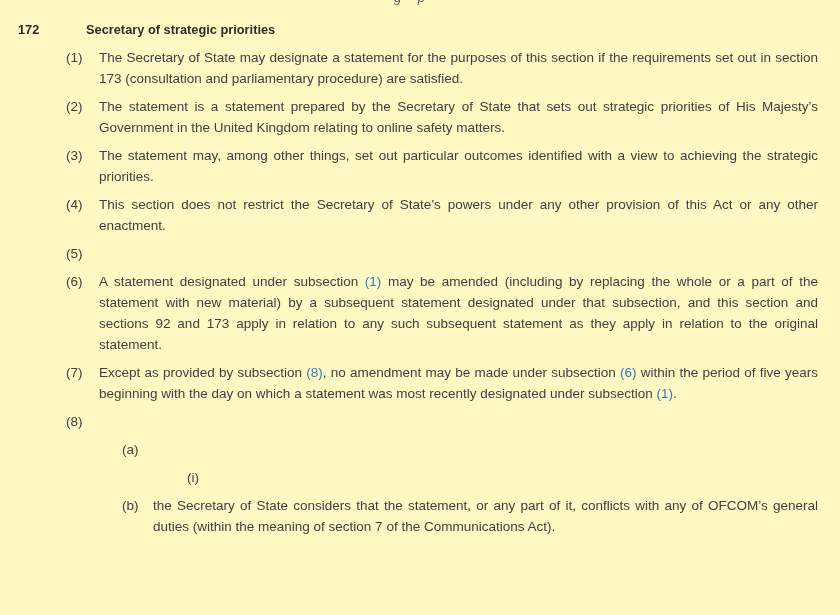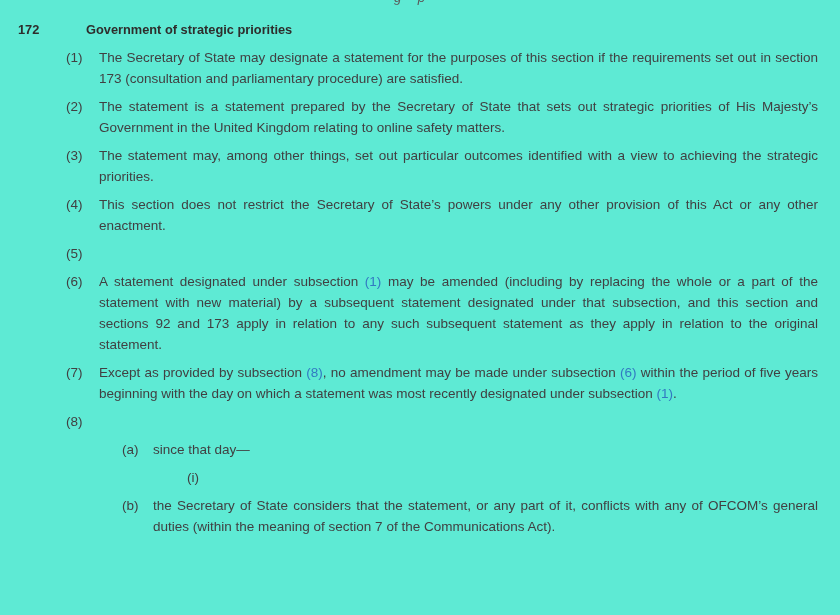--- a/index.html
+++ b/index.html
@@ -15,21 +15,21 @@
     overflow: hidden;
     font-family: "Liberation Sans", "DejaVu Sans", sans-serif;
     color: var(--text-color);
     position: relative;
   }
   .page {
     position: relative;
     width: 840px;
     height: 615px;
     padding-top: 23px;
-    background: #5eead4;
+    background: #fef9c3;
   }
   
   .header-frag {
     position: absolute;
     top: 0;
     left: 394px;
     width: 70px;
     height: 7px;
     overflow: hidden;
   }
@@ -76,21 +76,21 @@
 <body>
 
 <div class="page">
 
   <div class="header-frag">
     <span class="frag-text">g p</span>
   </div>
 
   <div class="section-heading">
     <span class="sec-num">172</span>
-    <span class="sec-title">Government of strategic priorities</span>
+    <span class="sec-title">Secretary of strategic priorities</span>
   </div>
 
   <div id="provisions">
       <div class="prov level1">
         <span class="marker">(1)</span>
         <div class="body">The Secretary of State may designate a statement for the purposes of this section if the requirements set out in section 173 (consultation and parliamentary procedure) are satisfied.</div>
       </div>
       <div class="prov level1">
         <span class="marker">(2)</span>
         <div class="body">The statement is a statement prepared by the Secretary of State that sets out strategic priorities of His Majesty’s Government in the United Kingdom relating to online safety matters.</div>
@@ -112,21 +112,20 @@
       </div>
       <div class="prov level1">
         <span class="marker">(7)</span>
         <div class="body">Except as provided by subsection <a class="xref" href="#">(8)</a>, no amendment may be made under subsection <a class="xref" href="#">(6)</a> within the period of five years beginning with the day on which a statement was most recently designated under subsection <a class="xref" href="#">(1)</a>.</div>
       </div>
       <div class="prov level1">
         <span class="marker">(8)</span>
       </div>
       <div class="prov level2">
         <span class="marker">(a)</span>
-        <div class="body">since that day—</div>
       </div>
       <div class="prov level3">
         <span class="marker">(i)</span>
       </div>
       <div class="prov level2">
         <span class="marker">(b)</span>
         <div class="body">the Secretary of State considers that the statement, or any part of it, conflicts with any of OFCOM’s general duties (within the meaning of section 7 of the Communications Act).</div>
       </div>
     </div>
 

